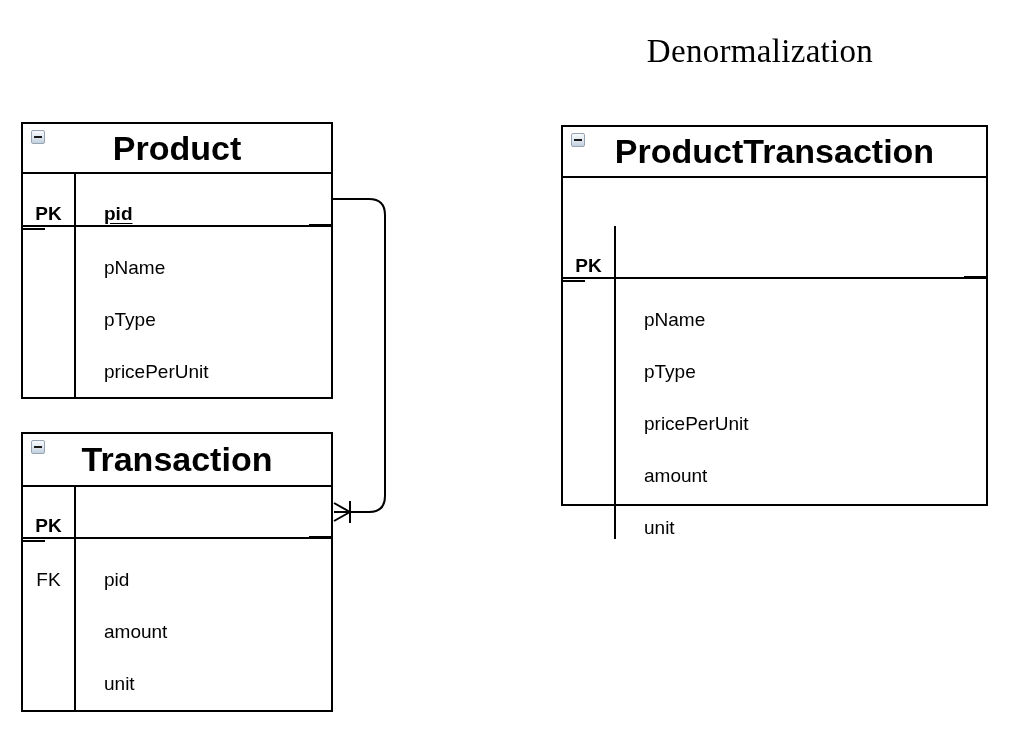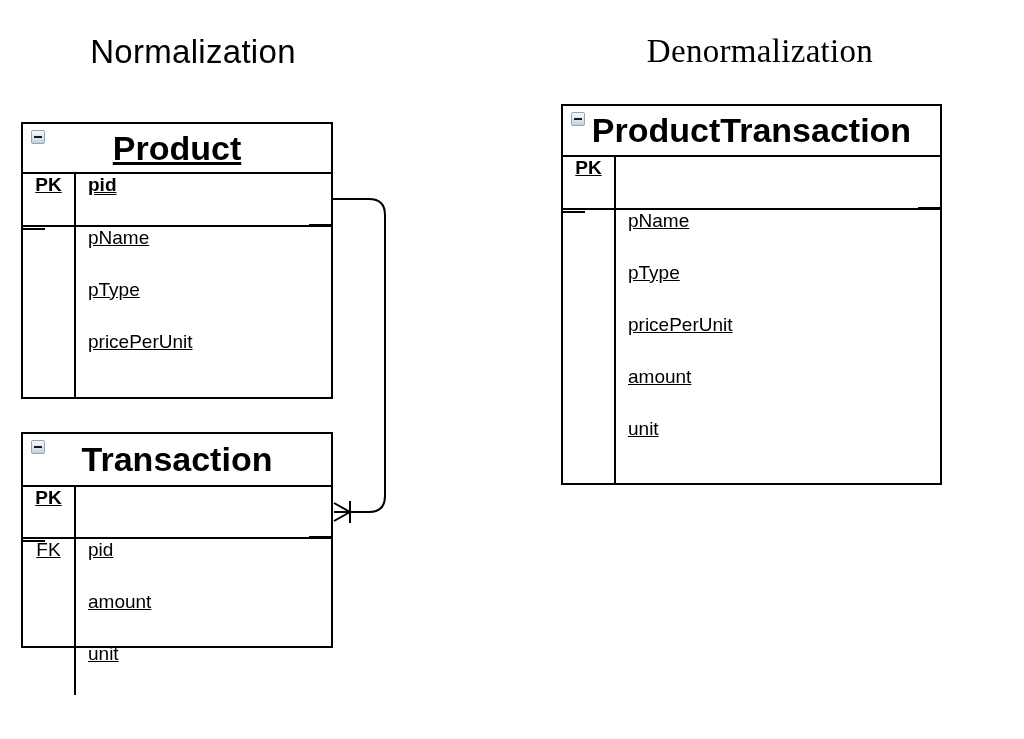--- a/index.html
+++ b/index.html
@@ -67,23 +67,22 @@
   }
   
   .er-vline {
     position: absolute;
     left: 51px; top: 0; bottom: 0;
     width: 2px;
     background: #000;
   }
   .er-row {
     display: flex;
-    align-items: flex-start;
+    align-items: flex-end;
     flex: none;
-    text-decoration: underline;
   }
   .er-pk-row {
     border-bottom: 2px solid #000;
     position: relative;
   }
   
   .er-pk-row::before {
     content: ""; position: absolute; left: 0; bottom: -5px;
     width: 22px; height: 2px; background: #000;
   }
@@ -93,43 +92,42 @@
   }
   .key-cell {
     width: 51px;
     flex: none;
     text-align: center;
     font-size: 19px;
   }
   .key-cell.bold { font-weight: 700; }
   .field-cell {
     flex: 1;
-    padding-left: 14px;
+    padding-left: 30px;
     font-size: 19px;
     white-space: nowrap;
   }
   .pk-field {
     font-weight: 700;
     text-decoration: underline;
     text-underline-offset: 3px;
   }
   .body-row { height: 52px; }
   .connector-svg { position: absolute; left: 0; top: 0; }
 </style>
 </head>
 <body>
 
 <div class="canvas">
 
-  <div class="section-title" style="left:33px; top:33px; width:320px;">Normalization</div>
 
   <div class="section-title" style="left:600px; top:33px; width:320px;font-family:Liberation Serif, serif;">Denormalization</div>
 
   <div class="er-table" style="left:21px; top:122px; width:312px; height:277px;">
-    <div class="er-header" style="height:48px;text-decoration:underline;">
+    <div class="er-header" style="height:48px;">
       <span class="collapse-btn">
         <span class="minus-glyph"></span>
       </span>
       <span class="er-title">Product</span>
     </div>
     <div class="er-lower">
       <div class="er-vline"></div>
       <div class="er-row er-pk-row" style="height:51px;">
         <span class="key-cell bold">PK</span>
         <span class="field-cell pk-field">pid</span>
@@ -142,21 +140,21 @@
         <span class="key-cell"></span>
         <span class="field-cell">pType</span>
       </div>
       <div class="er-row body-row">
         <span class="key-cell"></span>
         <span class="field-cell">pricePerUnit</span>
       </div>
     </div>
   </div>
 
-  <div class="er-table" style="left:21px; top:432px; width:312px; height:216px;">
+  <div class="er-table" style="left:21px; top:432px; width:312px; height:280px;">
     <div class="er-header" style="height:51px;">
       <span class="collapse-btn">
         <span class="minus-glyph"></span>
       </span>
       <span class="er-title">Transaction</span>
     </div>
     <div class="er-lower">
       <div class="er-vline"></div>
       <div class="er-row er-pk-row" style="height:50px;">
         <span class="key-cell bold">PK</span>
@@ -169,21 +167,21 @@
         <span class="key-cell"></span>
         <span class="field-cell">amount</span>
       </div>
       <div class="er-row body-row">
         <span class="key-cell"></span>
         <span class="field-cell">unit</span>
       </div>
     </div>
   </div>
 
-  <div class="er-table" style="left:561px; top:104px; width:381px; height:381px;">
+  <div class="er-table" style="left:561px; top:125px; width:427px; height:381px;gap:48px;">
     <div class="er-header" style="height:49px;">
       <span class="collapse-btn">
         <span class="minus-glyph"></span>
       </span>
       <span class="er-title">ProductTransaction</span>
     </div>
     <div class="er-lower">
       <div class="er-vline"></div>
       <div class="er-row er-pk-row" style="height:51px;">
         <span class="key-cell bold">PK</span>

